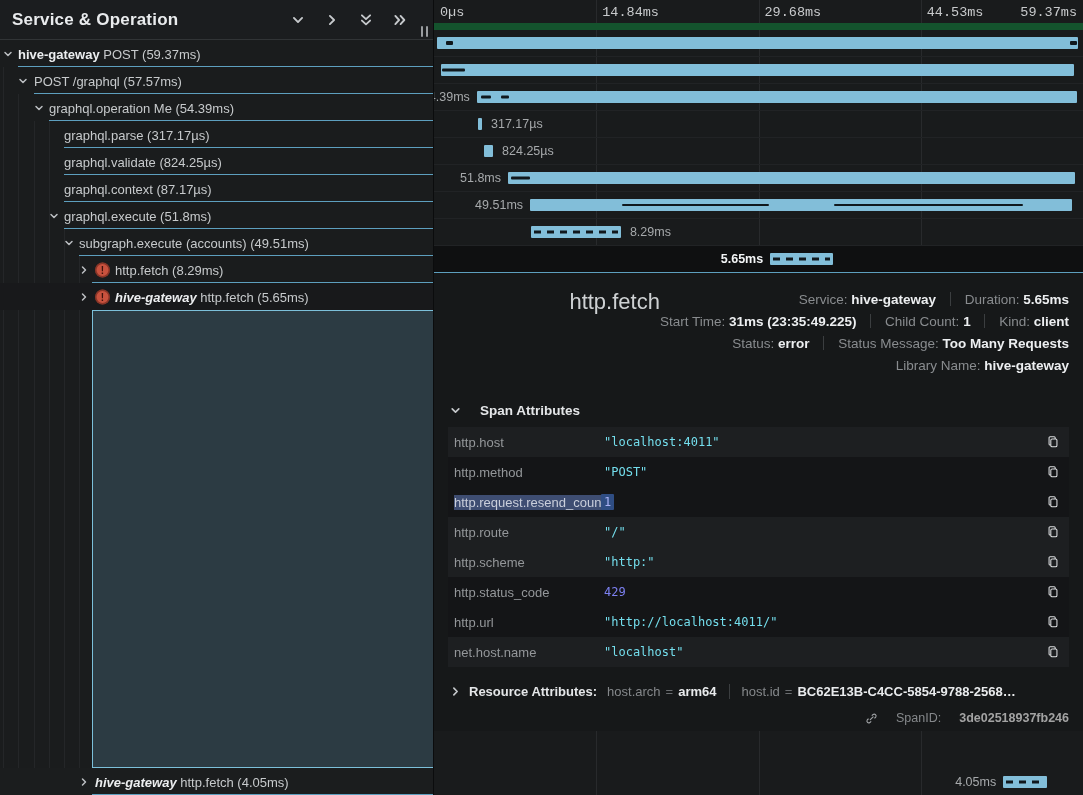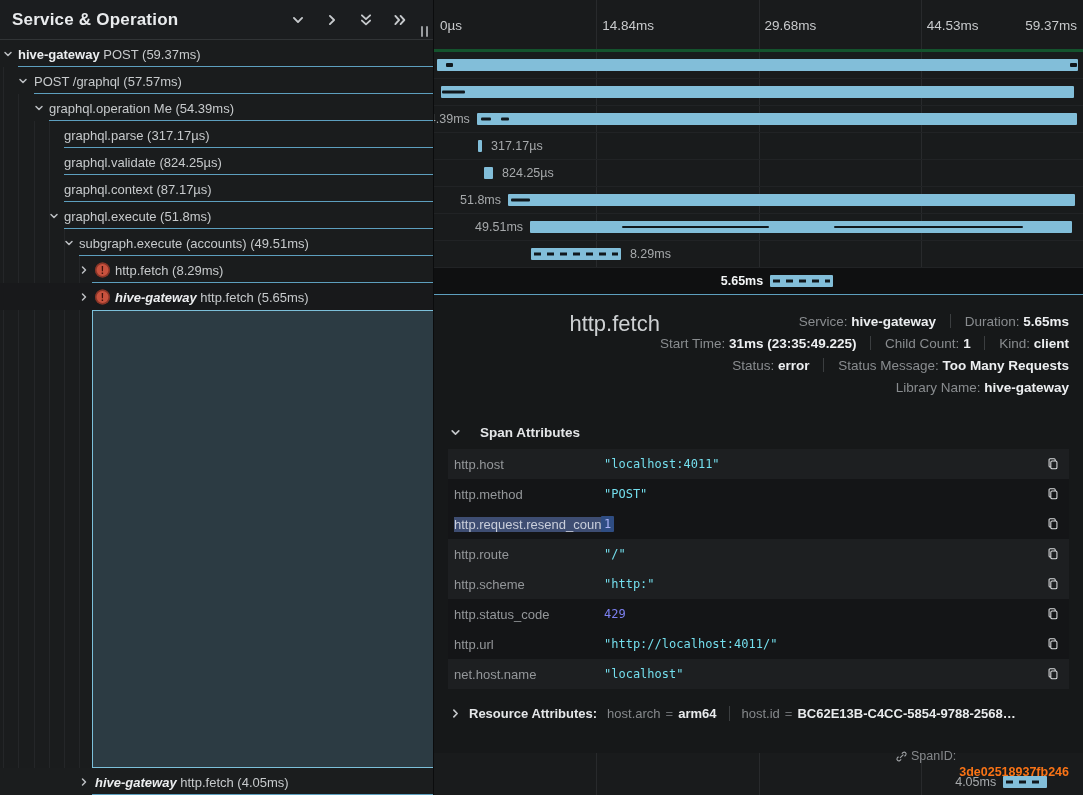--- a/index.html
+++ b/index.html
@@ -48,21 +48,21 @@
   }
   .region {
     position:absolute; left:92px; right:0; top:270px; bottom:27px;
     background:#2c3b43; border:1px solid #7cc0da; border-right:none; z-index:2;
   }
   .btmrow { position:absolute; left:0; right:0; bottom:0; height:27px; background:#1b1d1e; z-index:3; }
 
   
   .right { flex:1; position:relative; background:#191b1c; overflow:hidden; }
   .gridline { position:absolute; top:0; bottom:0; width:1px; background:#282a2c; z-index:0; }
-  .ruler { height:52px; position:relative; border-bottom:3px solid #14532d; z-index:1; }
+  .ruler { height:30px; position:relative; border-bottom:7px solid #14532d; z-index:1;font-family:Liberation Mono, monospace; }
   .rtick { position:absolute; top:50%; transform:translateY(-50%); font-size:13.5px; color:#c8cacc; white-space:nowrap; }
 
   .trows { position:relative; z-index:1; }
   .trow { height:27px; position:relative; border-bottom:1px solid #212325; }
   .trow.selected { background:#0f1011; border-bottom:1px solid #5d9fbe; }
   .bar {
     position:absolute; top:50%; transform:translateY(-50%); height:12px;
     background:#82bed9; border-radius:1px; z-index:2;
   }
   .bar.dashed::after {
@@ -103,22 +103,22 @@
   .hlv { background:#2f4d83; border-radius:1px; padding:1px 3px; margin-left:-3px; color:#aab3f5; }
   .copy { margin-left:auto; color:#dcdee0; display:inline-flex; cursor:pointer; }
 
   .res-row { display:flex; align-items:center; padding:17px 16px 0 16px; font-size:13px; white-space:nowrap; overflow:hidden; }
   .res-row svg { color:#c4c7ca; margin-right:8px; flex:none; }
   .res-title { font-weight:bold; color:#e4e6e8; margin-right:10px; }
   .rk { color:#85888b; } .req { color:#6b6e71; padding:0 5px; } .rv { color:#e9ebed; font-weight:bold; }
   .rsep { display:inline-block; width:1px; height:15px; background:#3b3e40; margin:0 12px; flex:none; }
   .rv.trunc { max-width:240px; overflow:hidden; text-overflow:ellipsis; }
 
-  .spanid-row { display:flex; justify-content:flex-end; align-items:center; gap:3px; padding:12px 14px 0 14px; font-size:12.5px; color:#85888b; }
-  .spanid-row b { color:#f97316; font-weight:bold;margin-top:32px; }
+  .spanid-row { display:flex; justify-content:flex-end; align-items:center; gap:18px; padding:12px 14px 0 14px; font-size:12.5px; color:#85888b; }
+  .spanid-row b { color:#a3a3a3; font-weight:bold; }
   .spanid-row svg { color:#9fa2a5; }
 
   .trow.bottom { position:absolute; left:0; right:0; bottom:0; border-bottom:none; z-index:1; }
 </style>
 </head>
 <body>
 
 <div class="app">
 
   <div class="left">

